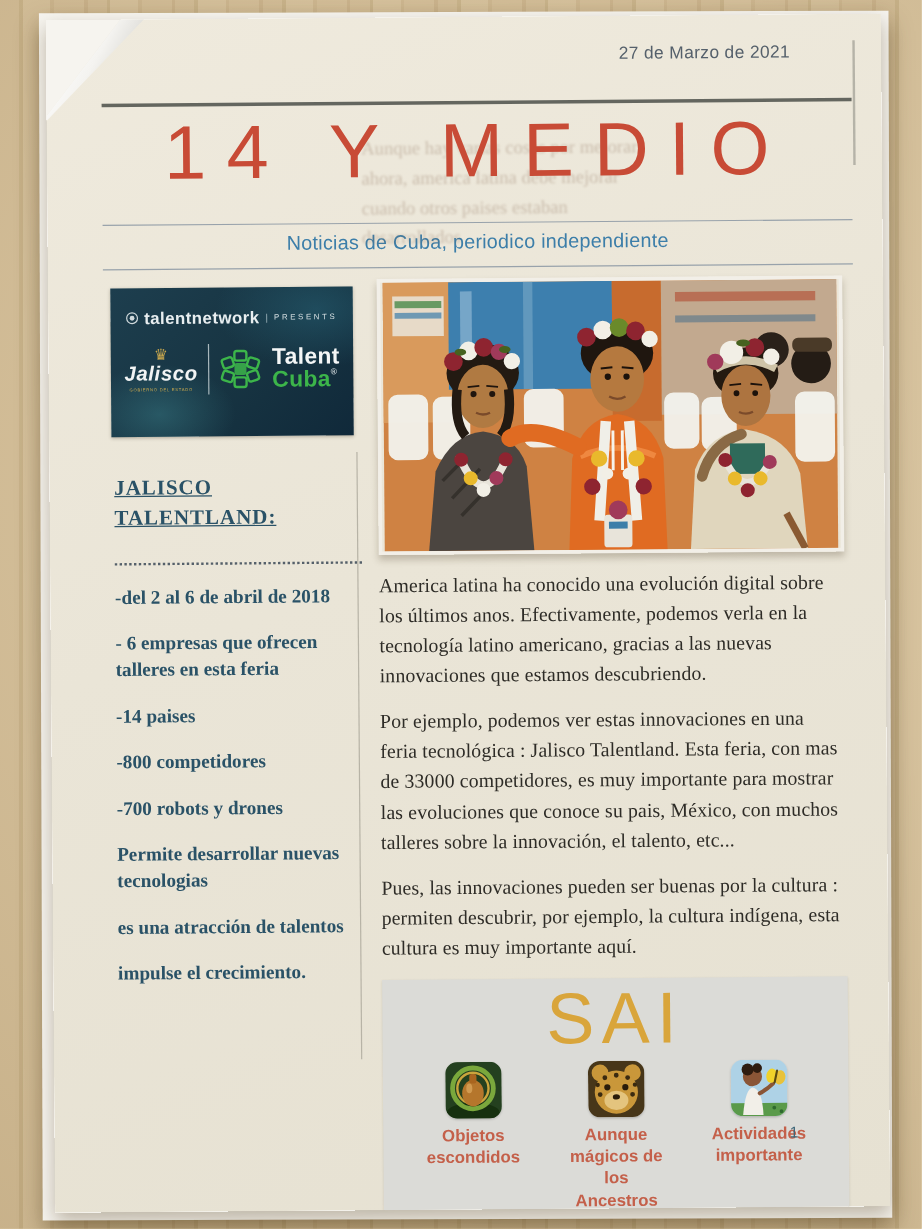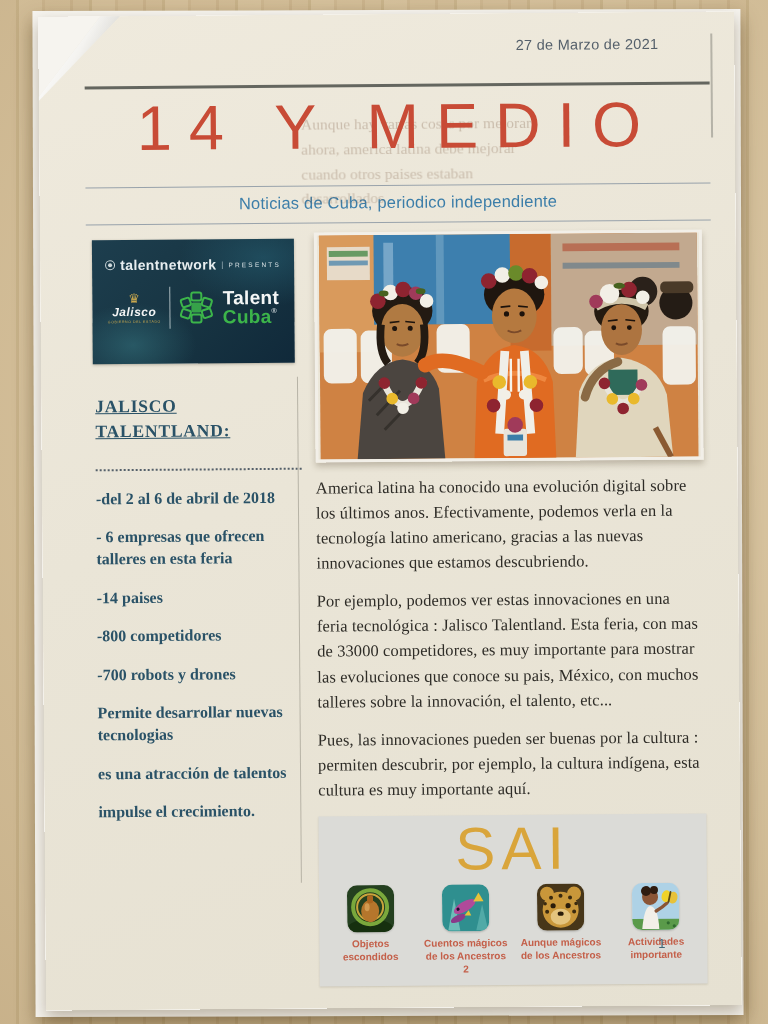--- a/index.html
+++ b/index.html
@@ -58,21 +58,21 @@
     padding-top:17px;color:#e8eef0;}
   .logo-top .nw{font-size:14px;font-weight:bold;letter-spacing:.4px;}
   .logo-top .bar{color:#9fb4bc;font-size:8px;}
   .logo-top .pr{font-size:6.5px;letter-spacing:2.2px;color:#d7e0e3;}
   .net-icon{width:8px;height:8px;border:1px solid #cfd9dc;border-radius:50%;
     display:inline-block;position:relative;}
   .net-icon::after{content:"";position:absolute;inset:2px;border-radius:50%;background:#cfd9dc;}
   .logo-row{display:flex;align-items:center;justify-content:center;gap:9px;margin-top:14px;}
   .jalisco{display:flex;flex-direction:column;align-items:center;color:#f2f4f4;}
   .crown{font-size:13px;color:#c9a84e;line-height:1;}
-  .jalisco .jname{font-size:12px;font-weight:bold;font-style:italic;letter-spacing:.5px;}
+  .jalisco .jname{font-size:17px;font-weight:bold;font-style:italic;letter-spacing:.5px;}
   .jalisco .jsub{font-size:3.5px;color:#c9a84e;letter-spacing:.6px;margin-top:1px;}
   .logo-div{width:1px;height:42px;background:rgba(230,238,240,.7);}
   .hex-icon{width:34px;height:34px;}
   .brand{line-height:1.0;font-weight:bold;font-size:19px;letter-spacing:.3px;}
   .brand .t{color:#f4f6f6;}
   .brand .l{color:#3cb54a;}
   .brand .r{color:#e8eef0;font-size:7px;vertical-align:top;font-weight:normal;}
 
   
   .sidebar{position:absolute;left:54px;top:378px;width:206px;
@@ -91,21 +91,21 @@
     color:#2e2c27;margin:13px 0 0 0;letter-spacing:.1px;}
 
   
   .sai-box{margin-top:14px;width:388px;background:#dbdbd7;padding:2px 0 10px 0;
     box-shadow:0 1px 2px rgba(60,45,20,.15);}
   .sai-title{text-align:center;font-size:60px;color:#d9a53b;letter-spacing:6px;
     font-weight:400;line-height:1.05;}
   .apps{display:flex;justify-content:space-evenly;margin-top:4px;}
   .app{width:88px;display:flex;flex-direction:column;align-items:center;}
   .app svg{width:47px;height:47px;border-radius:10px;box-shadow:0 1px 2px rgba(0,0,0,.2);}
-  .app .cap{margin-top:5px;font-size:10px;line-height:1.3;color:#c4604a;
+  .app .cap{margin-top:5px;font-size:14px;line-height:1.3;color:#c4604a;
     text-align:center;font-weight:bold;}
 
   .page-num{position:absolute;left:560px;top:924px;width:60px;text-align:right;
     font-size:13px;color:#3f6779;}
 </style>
 </head>
 <body>
 
 <div class="desk"></div>
 <div class="under-sheet"></div>
@@ -309,37 +309,20 @@
             <ellipse cx="23" cy="42" rx="22" ry="8" fill="#16300f"></ellipse>
             <circle cx="23" cy="22" r="17" fill="none" stroke="#7aa83c" stroke-width="4"></circle>
             <circle cx="23" cy="22" r="13" fill="none" stroke="#caa43c" stroke-width="2"></circle>
             <ellipse cx="23" cy="26" rx="9" ry="11" fill="#b5762c"></ellipse>
             <rect x="20" y="10" width="6" height="8" rx="2" fill="#a9651f"></rect>
             <ellipse cx="20" cy="22" rx="2.5" ry="4" fill="#d8a45a" opacity=".8"></ellipse>
           </svg>
           <div class="cap">Objetos escondidos</div>
         </div>
 
-        <div class="app">
-          <svg viewBox="0 0 47 47">
-            <rect width="47" height="47" fill="#2f8f8f"></rect>
-            <polygon points="6,46 12,14 18,46" fill="#7ac8c0" opacity=".8"></polygon>
-            <polygon points="34,46 40,20 46,46" fill="#5ab0ac" opacity=".8"></polygon>
-            <g transform="rotate(-30 23 23)">
-              <ellipse cx="23" cy="22" rx="12" ry="5" fill="#b04a9a"></ellipse>
-              <polygon points="33,22 42,17 42,27" fill="#e8c23a"></polygon>
-              <circle cx="16" cy="21" r="1.6" fill="#1f1030"></circle>
-            </g>
-            <g transform="rotate(-25 16 34)">
-              <ellipse cx="16" cy="34" rx="8" ry="3.4" fill="#8a3a8a"></ellipse>
-              <polygon points="23,34 29,31 29,37" fill="#e8c23a"></polygon>
-            </g>
-          </svg>
-          <div class="cap">Cuentos mágicos de los Ancestros 2</div>
-        </div>
 
         <div class="app">
           <svg viewBox="0 0 47 47">
             <rect width="47" height="47" fill="#473619"></rect>
             <circle cx="10" cy="10" r="7" fill="#c9973a"></circle>
               <circle cx="37" cy="10" r="7" fill="#c9973a"></circle>
             <circle cx="23.5" cy="26" r="18" fill="#c9973a"></circle>
             <ellipse cx="23.5" cy="33" rx="10" ry="8" fill="#e4c47e"></ellipse>
             <circle cx="16" cy="22" r="2.6" fill="#2a1c0a"></circle>
               <circle cx="31" cy="22" r="2.6" fill="#2a1c0a"></circle>

